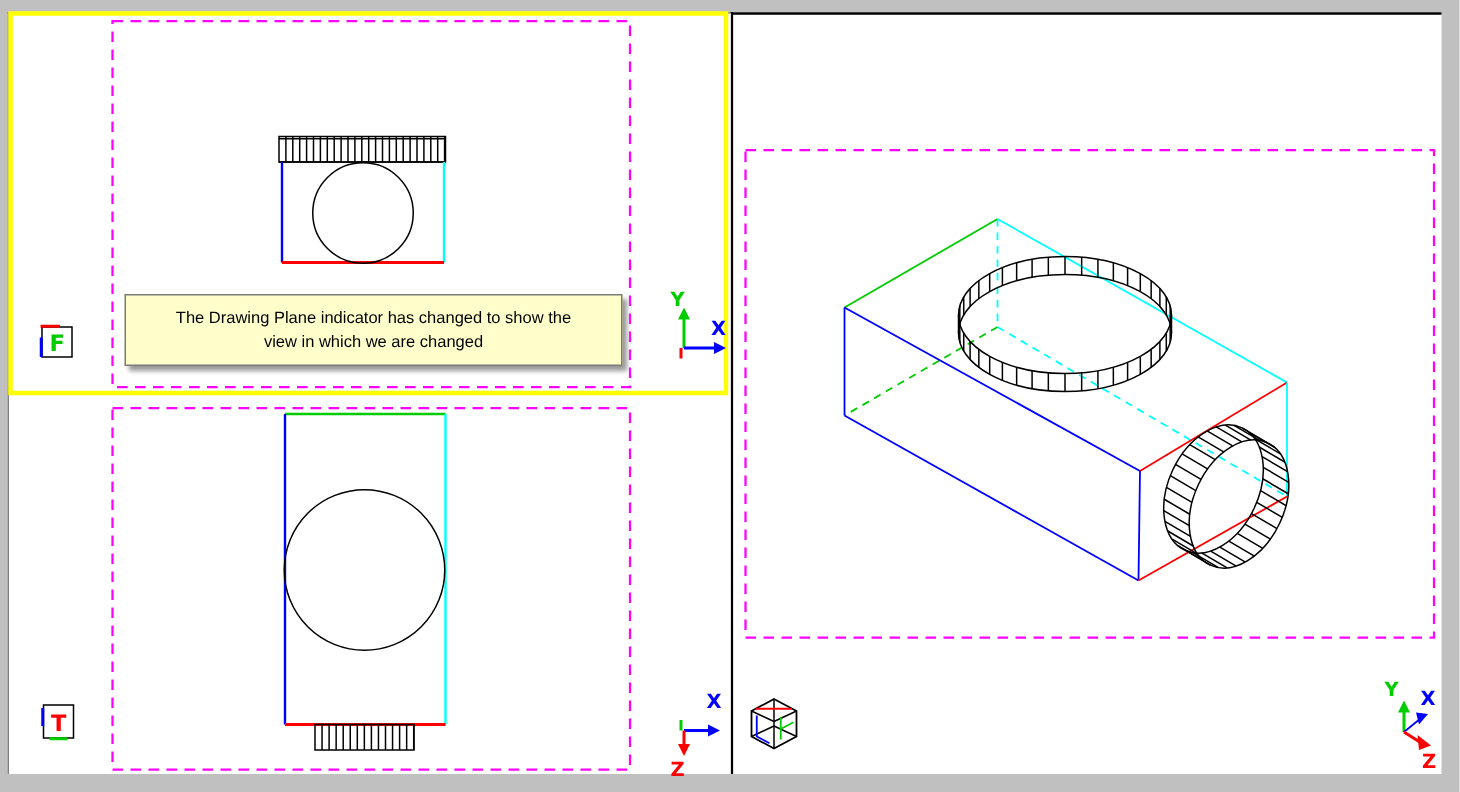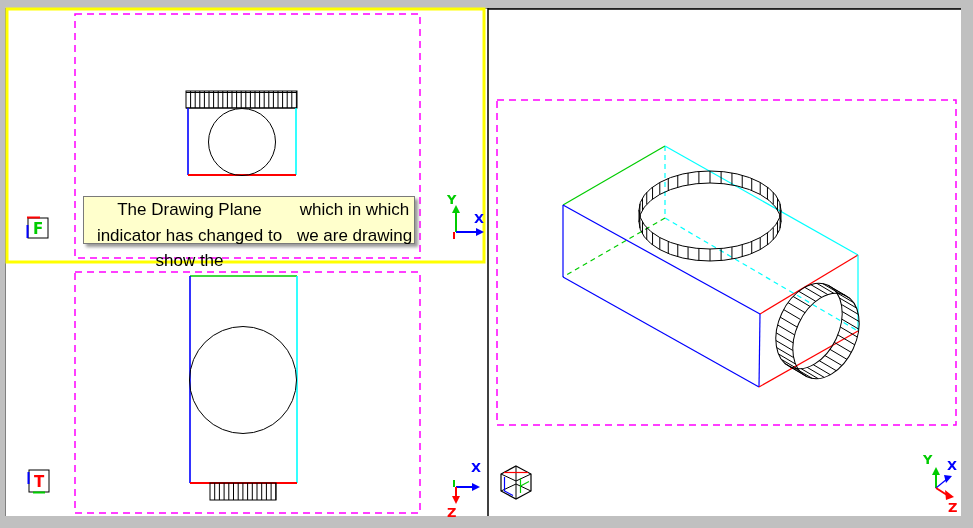--- a/index.html
+++ b/index.html
@@ -12,22 +12,22 @@
   .mag{stroke:#ff00ff;stroke-width:1.5;fill:none;stroke-dasharray:7,5;}
   .yel{stroke:#ffff00;stroke-width:3;fill:none;}
   .div{stroke:#000000;stroke-width:1.5;fill:none;}
   .eb{stroke:#0000ff;}  .ec{stroke:#00ffff;}  .er{stroke:#ff0000;}  .eg{stroke:#00cc00;}
   .w16{stroke-width:1.6;fill:none;}  .w12{stroke-width:1.2;fill:none;}  .w2{stroke-width:2;fill:none;}
   .dash{stroke-dasharray:5,4;}
   .axtext{font-family:"DejaVu Sans",sans-serif;font-weight:bold;font-size:13px;}
   .fy{fill:#00cc00;} .fb{fill:#0000ff;} .fr{fill:#ff0000;}
   .planetext{font-family:"DejaVu Sans",sans-serif;font-weight:bold;font-size:15px;}
   #tooltip{position:absolute;left:83px;top:196px;width:330px;height:46px;background:#ffffcc;
-    border:1px solid #7a7a7a;box-shadow:3px 3px 3px #9a9a9a;display:flex;flex-direction:row;
-    justify-content:center;text-align:center;font-size:17px;color:#000;line-height:1.5;}
+    border:1px solid #7a7a7a;box-shadow:3px 3px 3px #9a9a9a;display:flex;flex-direction:column;
+    justify-content:center;text-align:center;font-size:11px;color:#000;line-height:1.5;}
 </style>
 </head>
 <body>
 
 <div id="stage">
   <div id="content"></div>
 
   <svg width="973" height="528" viewBox="0 0 973 528">
 
     <g>
@@ -262,15 +262,15 @@
       <polygon fill="#0000ff" points="944,475 946,483 952,476"></polygon>
       <text class="axtext fb" x="947" y="470">X</text>
       <line class="er w2" x1="936" y1="488" x2="947" y2="495"></line>
       <polygon fill="#ff0000" points="945,490 946,500 954,497"></polygon>
       <text class="axtext fr" x="948" y="512">Z</text>
     </g>
   </svg>
 
   <div id="tooltip">
     <div>The Drawing Plane indicator has changed to show the</div>
-    <div>which in which we are drawing</div>
+    <div>view in which we are changed</div>
   </div>
 </div>
 
 </body></html>

